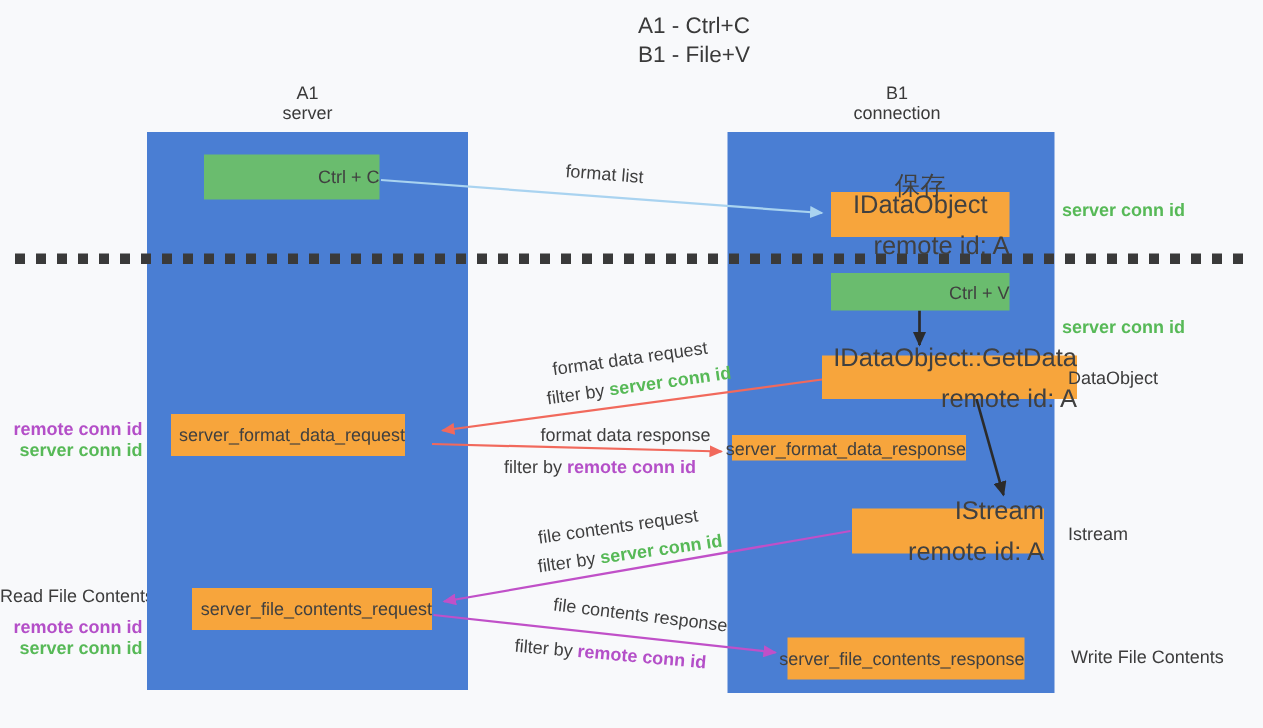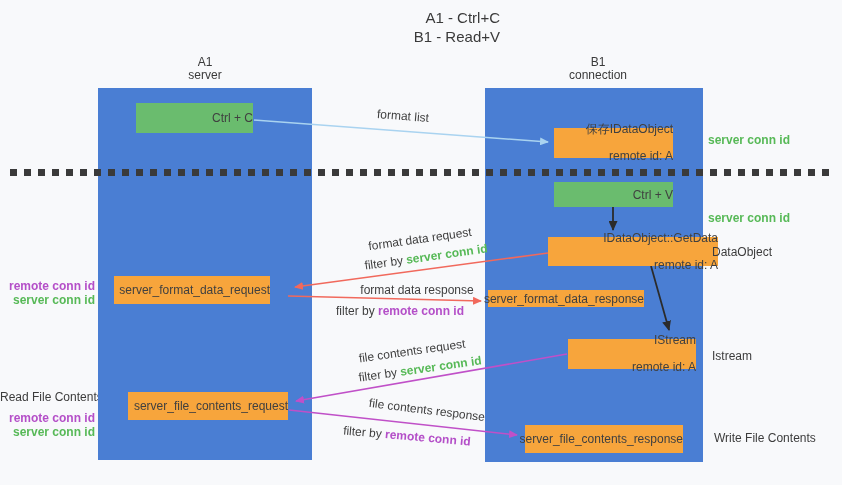--- a/index.html
+++ b/index.html
@@ -22,21 +22,21 @@
   
   .dotted {
     left:10px; top:169px; width:822px; height:7px; z-index:3;
     background:repeating-linear-gradient(to right,#3a3a3a 0 7px, transparent 7px 14px);
   }
   
   svg.arrows { left:0; top:0; z-index:4; }
   
   .node { z-index:5; display:flex; flex-direction:column; align-items:flex-end; justify-content:center;
           color:#404040; text-align:center; font-size:12px; line-height:14px; }
-  .node.small { font-size:12px; line-height:13px;gap:14px; }
+  .node.small { font-size:17px; line-height:13px;gap:14px; }
   .green  { background:#6abc6e; }
   .orange { background:#f7a53c; }
   
   .alabel { z-index:6; white-space:nowrap; font-size:12px; color:#3f3f3f;
             transform-origin:center center; }
   .alabel .key-green  { color:#57b957; font-weight:bold; }
   .alabel .key-purple { color:#b44fc8; font-weight:bold; }
   
   .side { z-index:6; white-space:nowrap; font-size:12px; line-height:14px; }
   .side.green  { background:none; color:#57b957; font-weight:bold; }
@@ -44,21 +44,21 @@
   .side.dark   { color:#3c3c3c; }
   .left-block { left:0; width:95px; text-align:right; }
 </style>
 </head>
 <body>
 
 <div id="stage">
 
   <div class="abs title">
     <div>A1 - Ctrl+C</div>
-    <div>B1 - Read+V</div>
+    <div>B1 - File+V</div>
   </div>
 
   <div class="abs col-head" style="left:145px;">
     <div>A1</div>
     <div>server</div>
   </div>
   <div class="abs col-head" style="left:538px;">
     <div>B1</div>
     <div>connection</div>
   </div>

